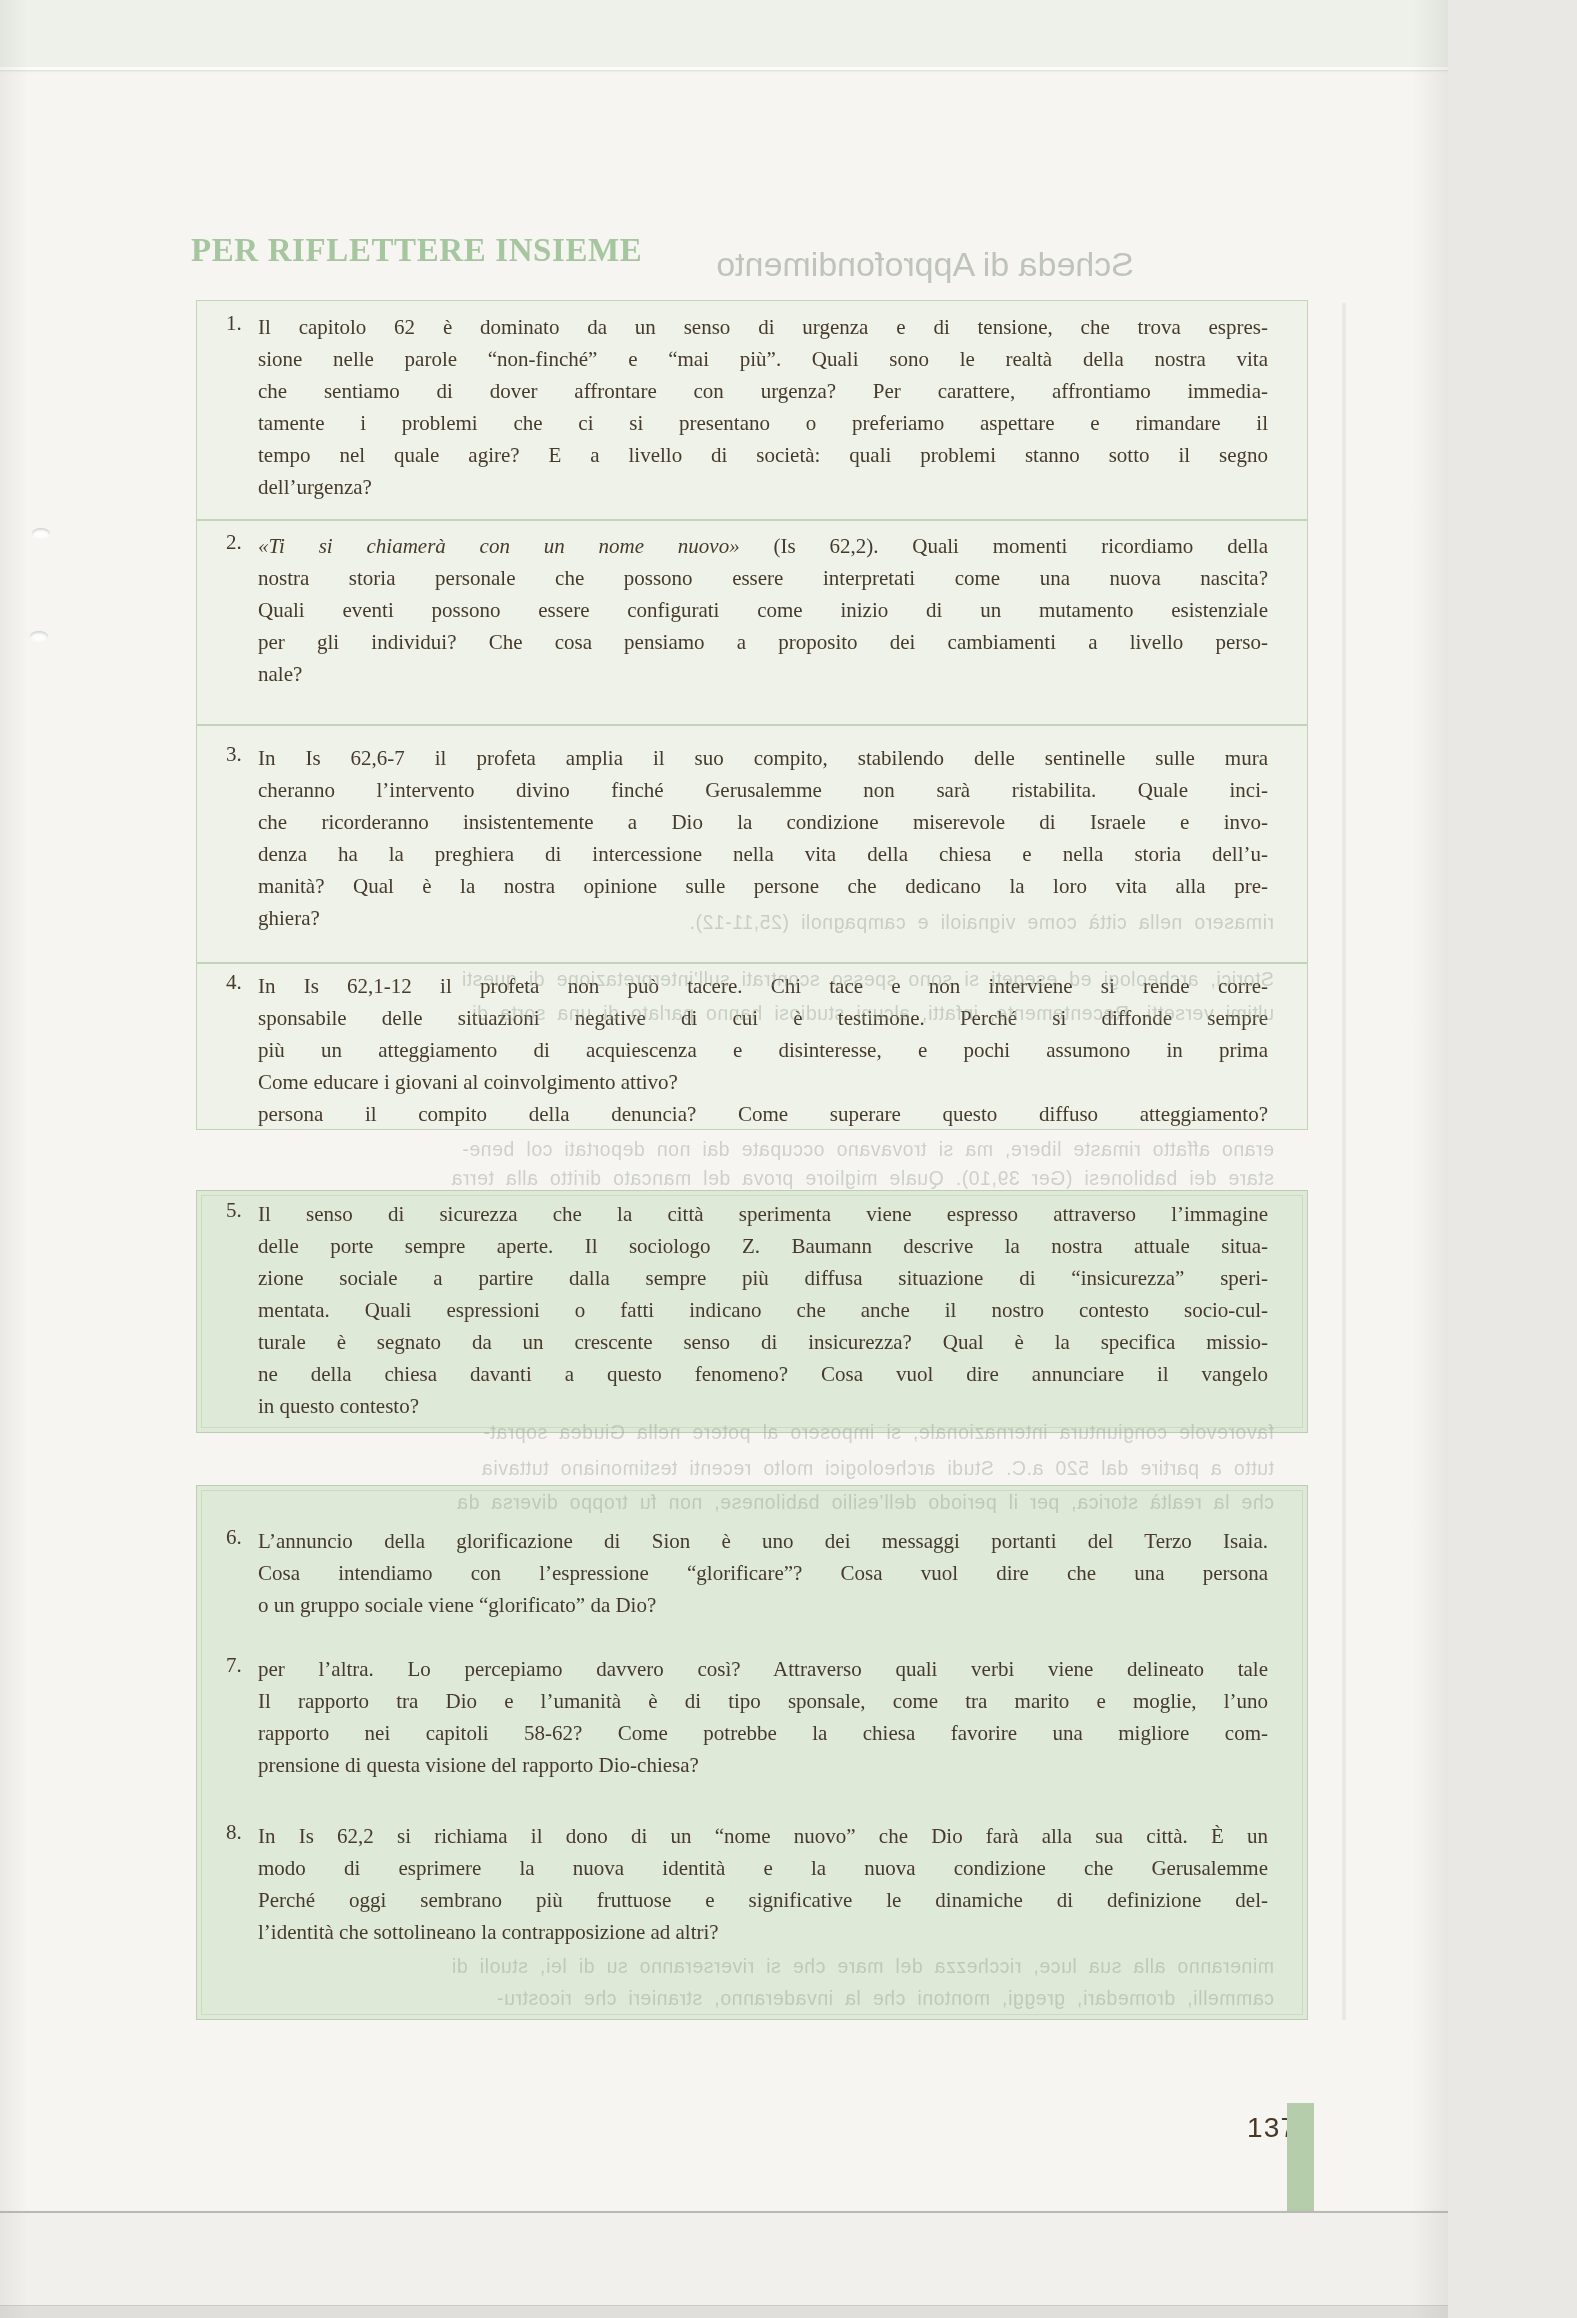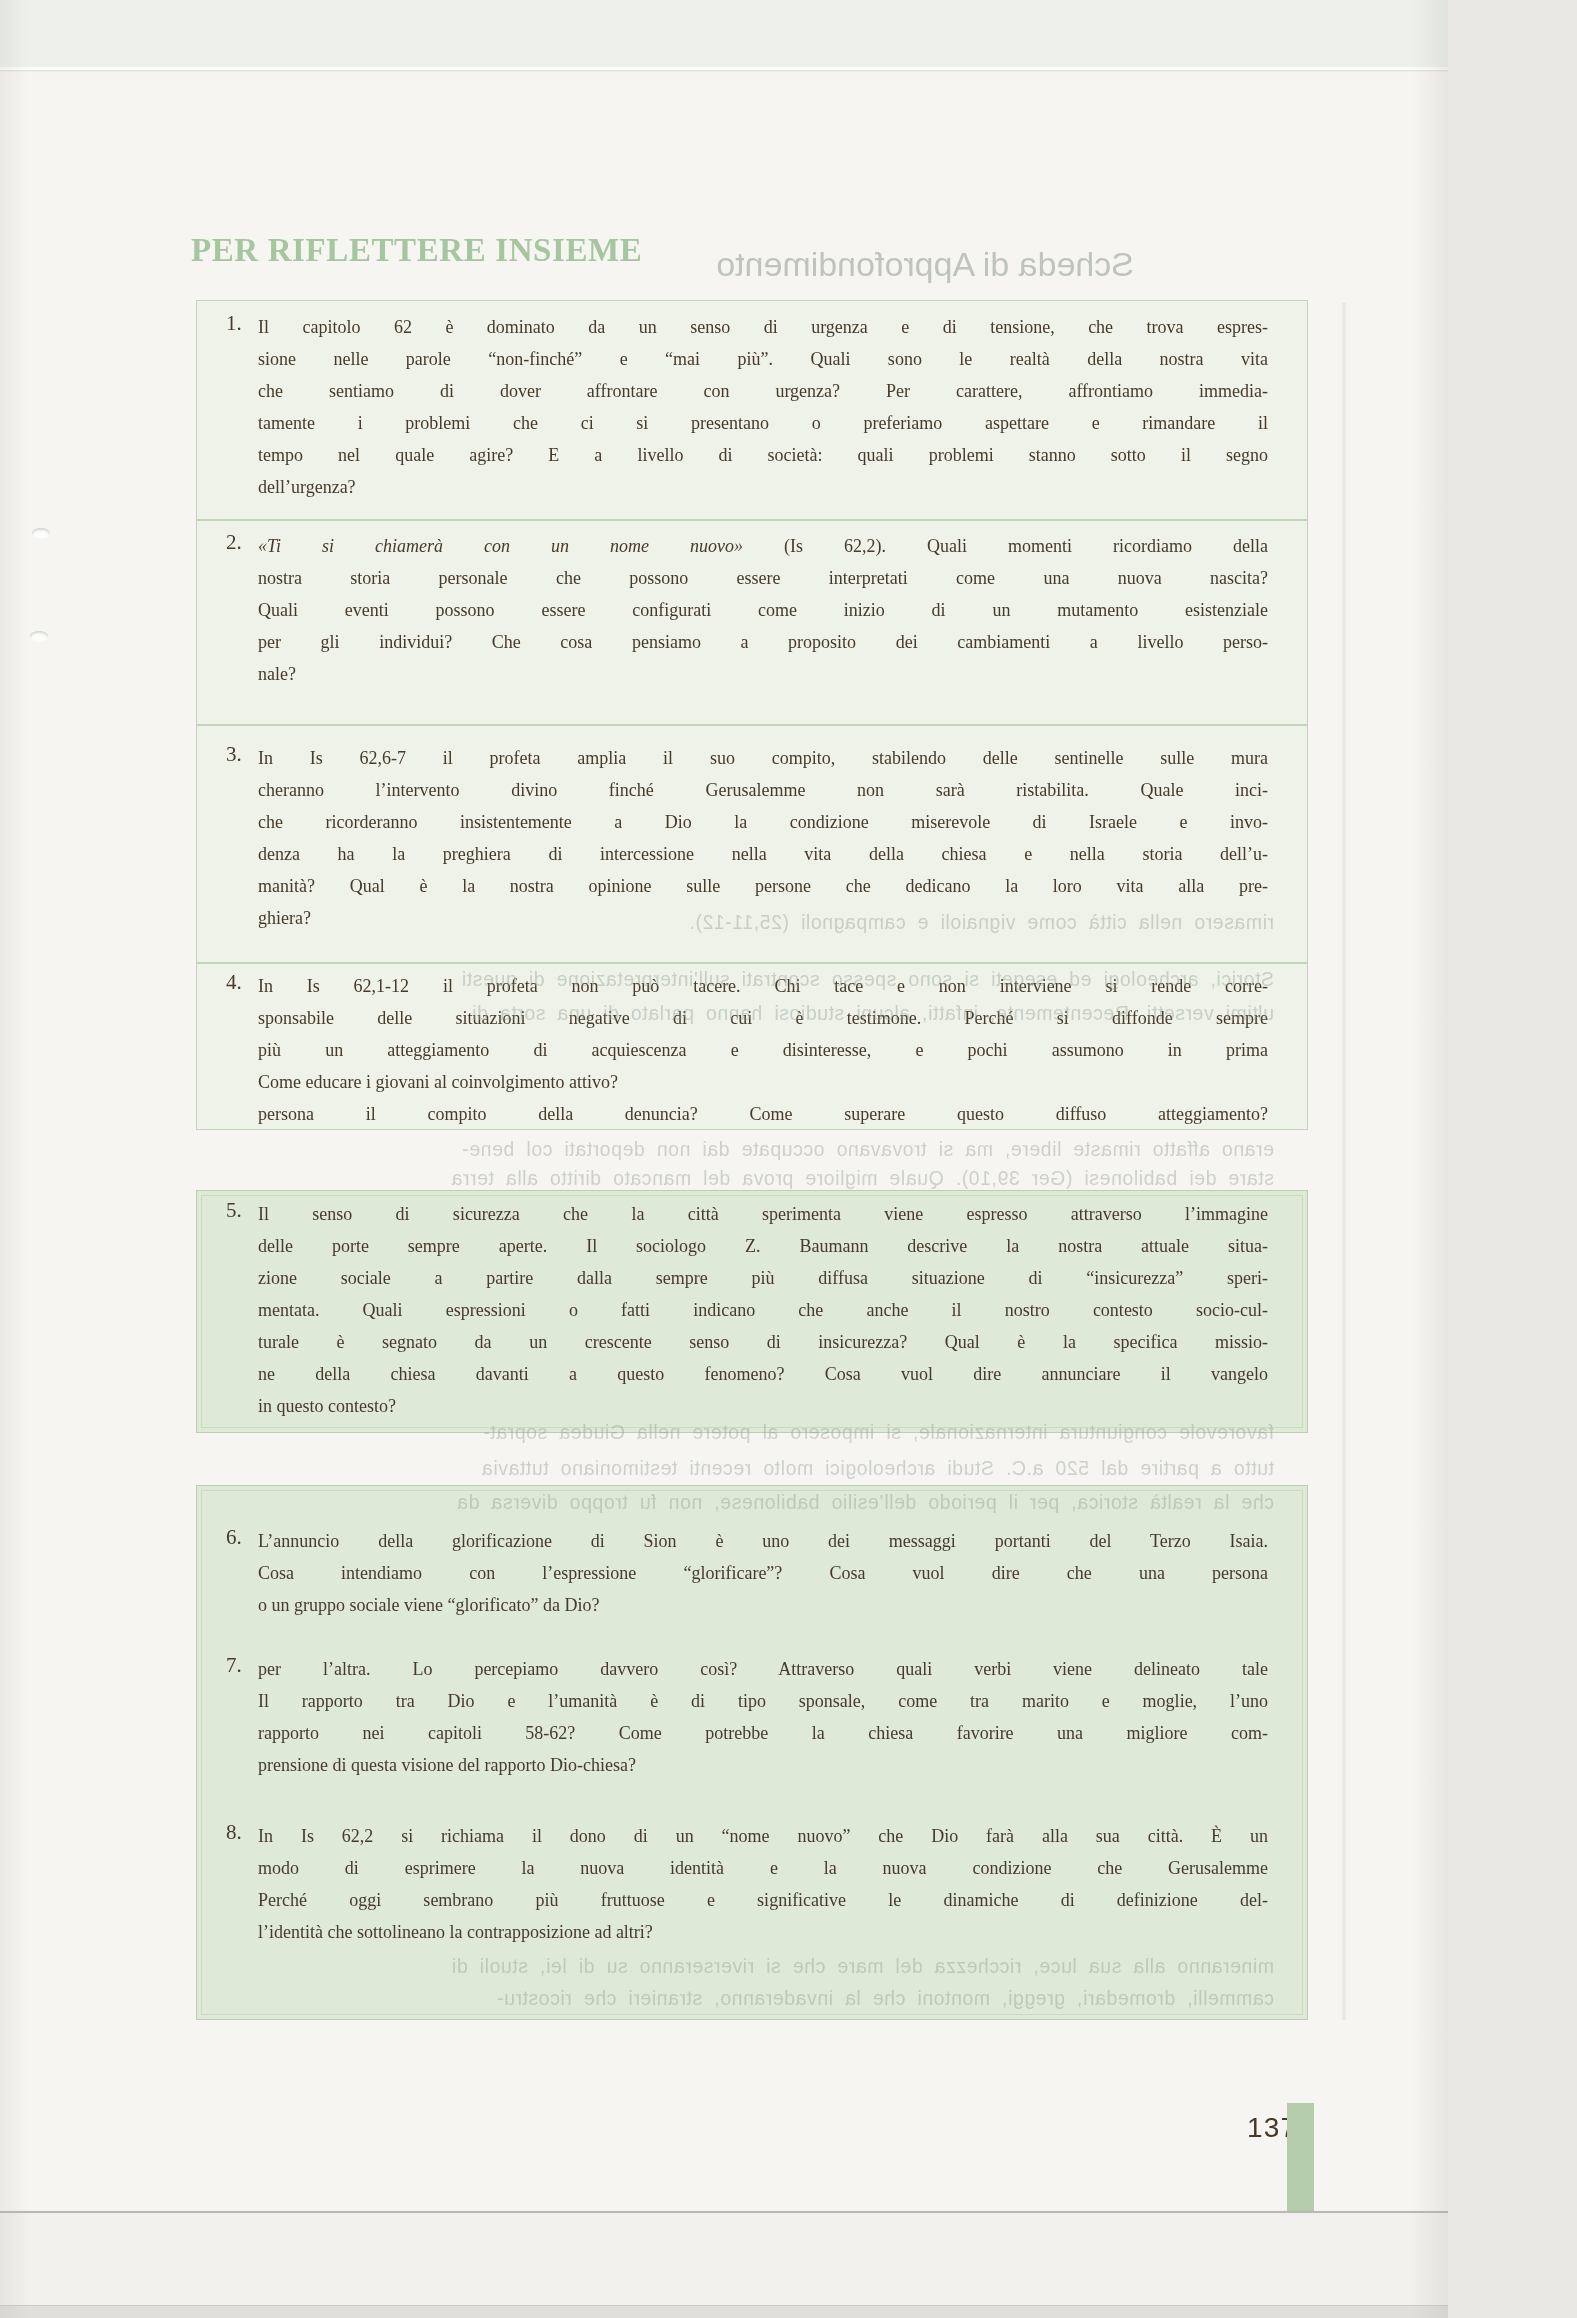--- a/index.html
+++ b/index.html
@@ -76,21 +76,21 @@
   #box2 .qwrap{padding-top:8.5px;}
   #box3 .qwrap{padding-top:16px;}
   #box4 .qwrap{padding-top:6px;}
   #box5 .qwrap{padding-top:7.3px;}
   #q6wrap{padding-top:39px;}
   #q7wrap{margin-top:32px;}
   #q8wrap{margin-top:39px;}
 
   .qnum{position:absolute;left:29px;font-size:21px;color:#473a2b;}
   .qline{
-    font-size:18px;line-height:32px;color:#473a2b;
+    font-size:21px;line-height:32px;color:#473a2b;
     text-align:justify;text-align-last:justify;
   }
   .qline.last{text-align-last:left;}
   .qline i{font-style:italic;}
 
   
   .page-number{
     position:absolute;left:1247px;top:2112px;
     font-family:"Liberation Sans","DejaVu Sans",sans-serif;
     font-size:28px;color:#473828;letter-spacing:1.2px;

